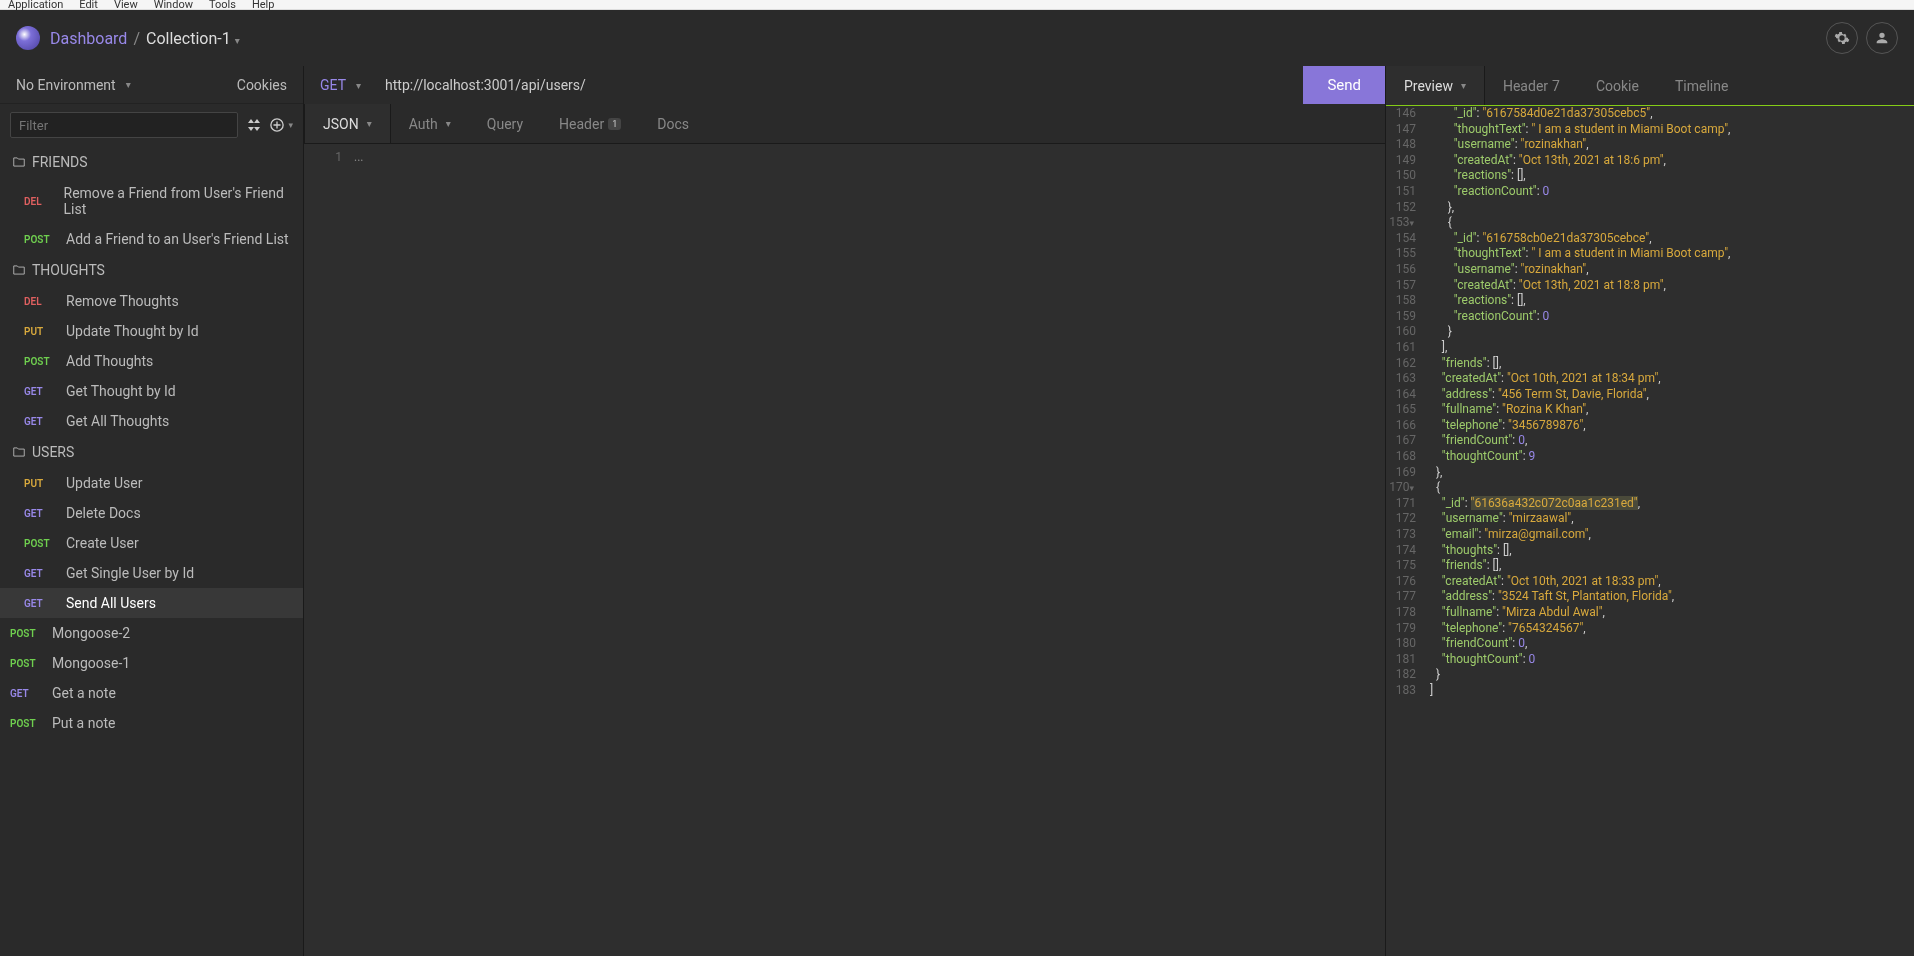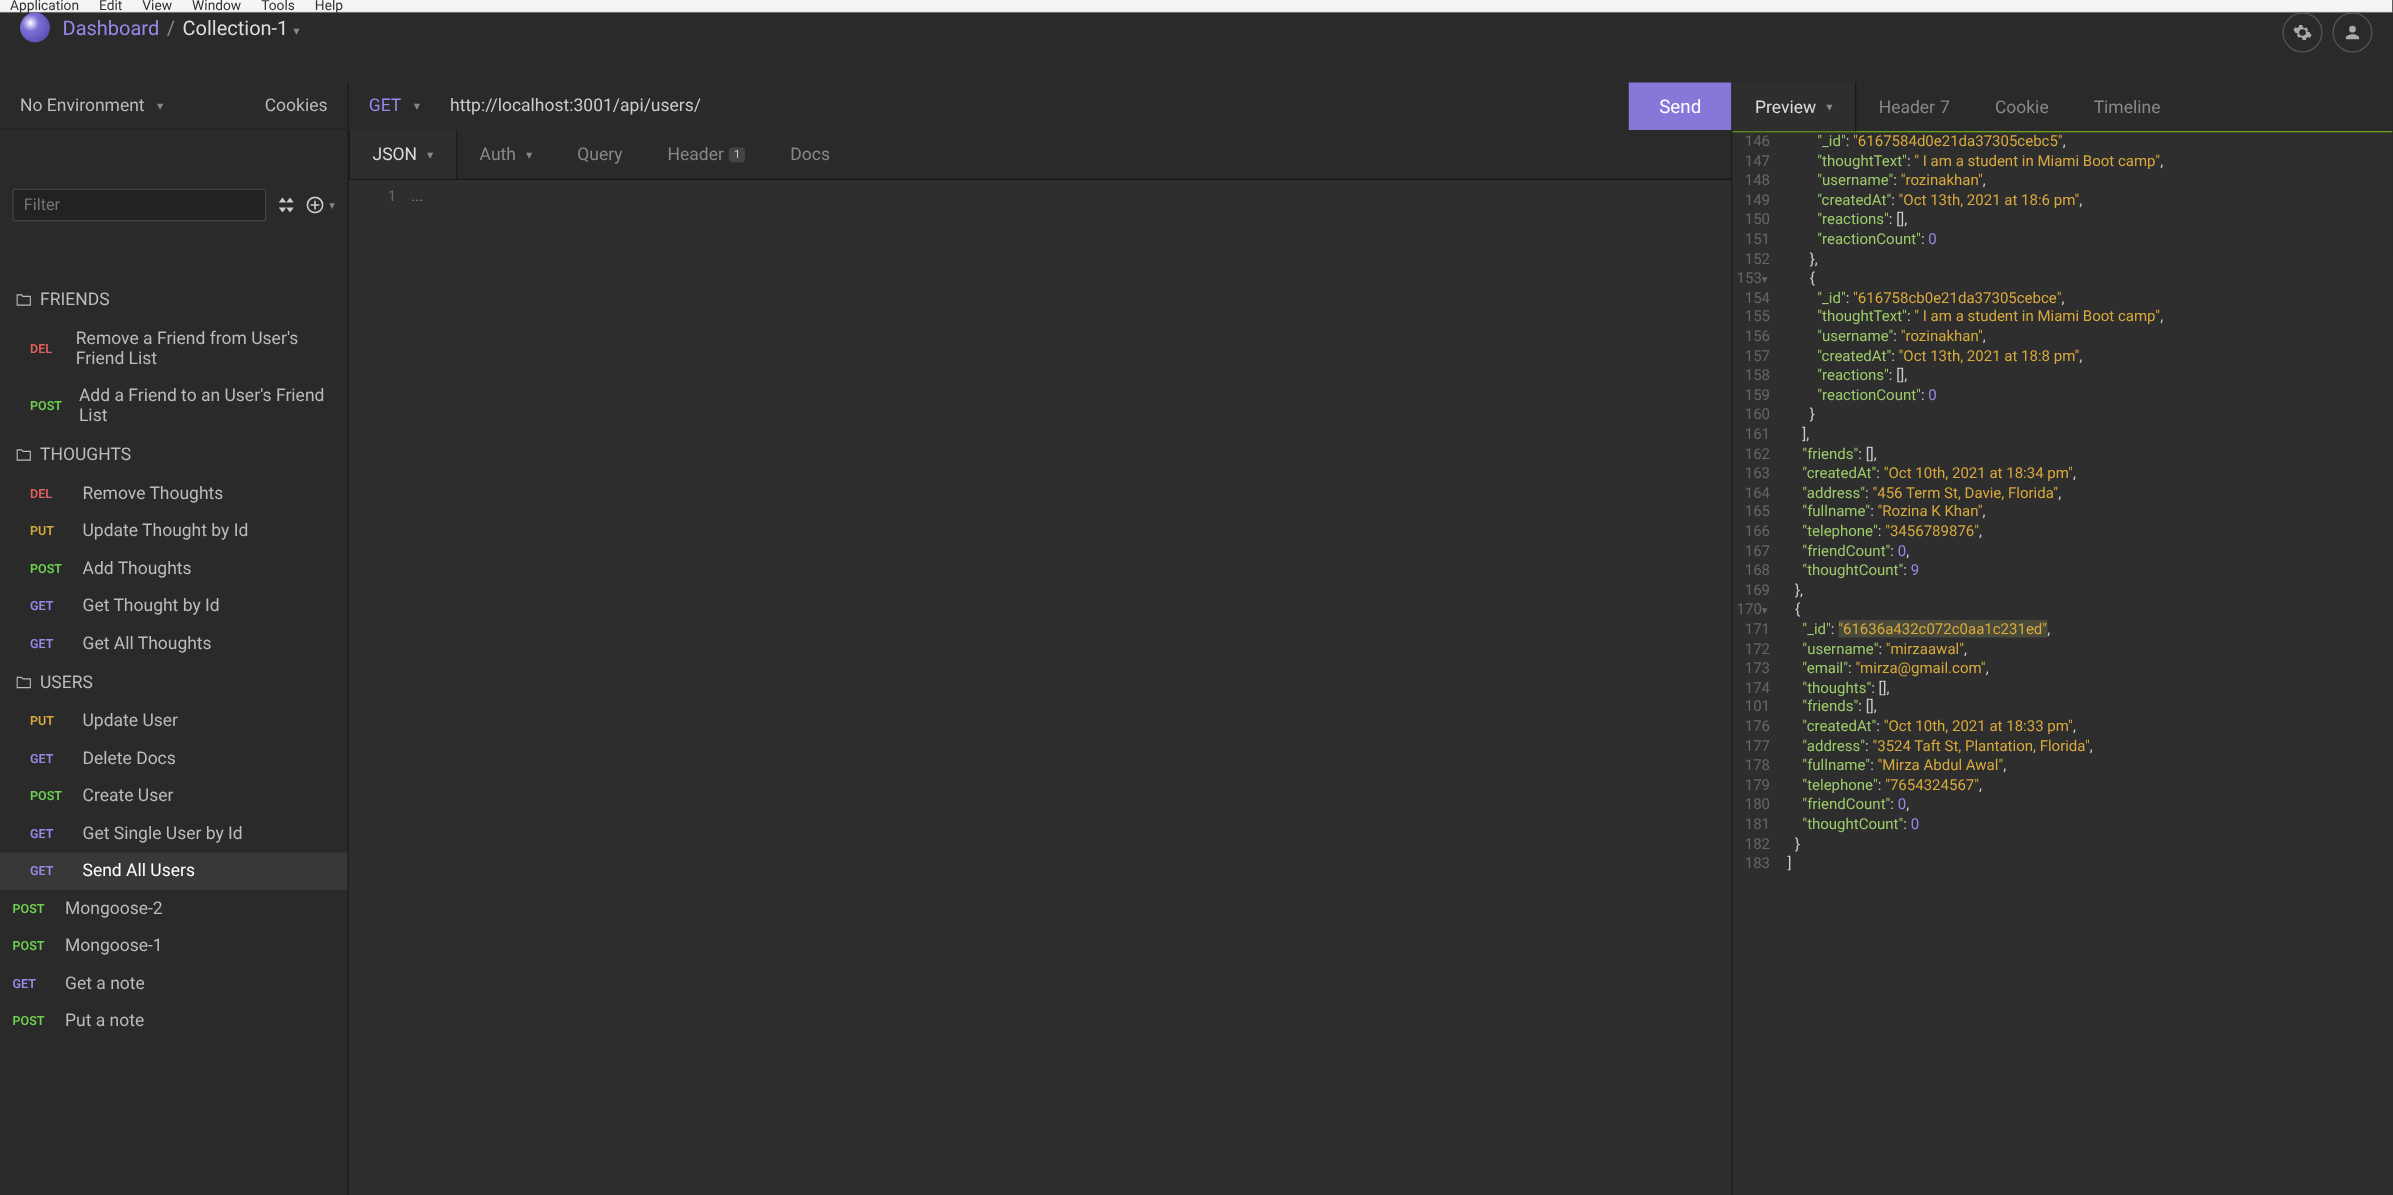--- a/index.html
+++ b/index.html
@@ -1,34 +1,34 @@
 <!DOCTYPE html>
 <html><head>
 <meta charset="utf-8">
 <style>
 * { margin: 0; padding: 0; box-sizing: border-box; font-family: -apple-system, BlinkMacSystemFont, "Segoe UI", Roboto, sans-serif; }
 body { background: #2a2a2a; color: #ccc; font-size: 13px; overflow: hidden; }
 
 .menubar { background: #f5f5f5; color: #333; height: 10px; display: flex; align-items: center; padding: 0 8px; gap: 16px; font-size: 11px; border-bottom: 1px solid #ddd; }
 .menubar span { cursor: pointer; }
 
-.titlebar { background: #2a2a2a; height: 56px; display: flex; align-items: flex-start; padding: 0 16px; justify-content: space-between; }
+.titlebar { background: #2a2a2a; height: 56px; display: flex; align-items: center; padding: 0 16px; justify-content: space-between; }
 .titlebar-left { display: flex; align-items: center; gap: 10px; }
 .app-logo { width: 24px; height: 24px; border-radius: 50%; background: radial-gradient(circle at 35% 35%, #fff 0%, #7c6fd8 30%, #4a3f9e 100%); }
 .breadcrumb { font-size: 16px; display: flex; align-items: center; gap: 6px; }
 .breadcrumb .dashboard { color: #9888e8; }
 .breadcrumb .sep { color: #888; }
 .breadcrumb .collection { color: #ddd; }
 .titlebar-right { display: flex; gap: 8px; }
 .icon-btn { width: 32px; height: 32px; border-radius: 50%; border: 1px solid #555; display: flex; align-items: center; justify-content: center; cursor: pointer; color: #aaa; }
 .icon-btn svg { width: 16px; height: 16px; fill: #aaa; }
 
 .main { display: flex; height: calc(100vh - 66px); }
 
-.sidebar { width: 279px; background: #2a2a2a; border-right: 1px solid #1a1a1a; display: flex; flex-direction: column; gap: 39px; }
+.sidebar { width: 304px; background: #2a2a2a; border-right: 1px solid #1a1a1a; display: flex; flex-direction: column; }
 .sidebar-top { height: 38px; display: flex; align-items: center; padding: 0 16px; justify-content: space-between; border-bottom: 1px solid #222; }
 .env-select { color: #bbb; font-size: 14px; cursor: pointer; display: flex; align-items: center; gap: 6px; }
 .cookies-link { color: #bbb; font-size: 14px; cursor: pointer; }
 .filter-row { height: 42px; display: flex; align-items: center; padding: 0 10px; gap: 10px; }
 .filter-input { flex: 1; background: #222; border: 1px solid #444; color: #888; padding: 5px 8px; border-radius: 2px; font-size: 13px; height: 26px; }
 .sort-icon, .add-icon { color: #ccc; cursor: pointer; font-size: 12px; display: flex; align-items: center; gap: 2px; }
 
 .tree { overflow-y: auto; flex: 1; }
 .folder { padding: 8px 12px; color: #bbb; font-size: 14px; display: flex; align-items: center; gap: 6px; cursor: pointer; }
 .folder svg { width: 14px; height: 14px; fill: #888; }
@@ -281,21 +281,21 @@
         <div class="resp-line"><div class="resp-gutter">165</div><div class="resp-code">      <span class="k">"fullname"</span><span class="p">: </span><span class="s">"Rozina K Khan"</span><span class="p">,</span></div></div>
         <div class="resp-line"><div class="resp-gutter">166</div><div class="resp-code">      <span class="k">"telephone"</span><span class="p">: </span><span class="s">"3456789876"</span><span class="p">,</span></div></div>
         <div class="resp-line"><div class="resp-gutter">167</div><div class="resp-code">      <span class="k">"friendCount"</span><span class="p">: </span><span class="n">0</span><span class="p">,</span></div></div>
         <div class="resp-line"><div class="resp-gutter">168</div><div class="resp-code">      <span class="k">"thoughtCount"</span><span class="p">: </span><span class="n">9</span></div></div>
         <div class="resp-line"><div class="resp-gutter">169</div><div class="resp-code">    <span class="p">},</span></div></div>
         <div class="resp-line"><div class="resp-gutter">170<span class="fold">▾</span></div><div class="resp-code">    <span class="p">{</span></div></div>
         <div class="resp-line"><div class="resp-gutter">171</div><div class="resp-code">      <span class="k">"_id"</span><span class="p">: </span><span class="s hl">"61636a432c072c0aa1c231ed"</span><span class="p">,</span></div></div>
         <div class="resp-line"><div class="resp-gutter">172</div><div class="resp-code">      <span class="k">"username"</span><span class="p">: </span><span class="s">"mirzaawal"</span><span class="p">,</span></div></div>
         <div class="resp-line"><div class="resp-gutter">173</div><div class="resp-code">      <span class="k">"email"</span><span class="p">: </span><span class="s">"mirza@gmail.com"</span><span class="p">,</span></div></div>
         <div class="resp-line"><div class="resp-gutter">174</div><div class="resp-code">      <span class="k">"thoughts"</span><span class="p">: [],</span></div></div>
-        <div class="resp-line"><div class="resp-gutter">101</div><div class="resp-code">      <span class="k">"friends"</span><span class="p">: [],</span></div></div>
+        <div class="resp-line"><div class="resp-gutter">175</div><div class="resp-code">      <span class="k">"friends"</span><span class="p">: [],</span></div></div>
         <div class="resp-line"><div class="resp-gutter">176</div><div class="resp-code">      <span class="k">"createdAt"</span><span class="p">: </span><span class="s">"Oct 10th, 2021 at 18:33 pm"</span><span class="p">,</span></div></div>
         <div class="resp-line"><div class="resp-gutter">177</div><div class="resp-code">      <span class="k">"address"</span><span class="p">: </span><span class="s">"3524 Taft St, Plantation, Florida"</span><span class="p">,</span></div></div>
         <div class="resp-line"><div class="resp-gutter">178</div><div class="resp-code">      <span class="k">"fullname"</span><span class="p">: </span><span class="s">"Mirza Abdul Awal"</span><span class="p">,</span></div></div>
         <div class="resp-line"><div class="resp-gutter">179</div><div class="resp-code">      <span class="k">"telephone"</span><span class="p">: </span><span class="s">"7654324567"</span><span class="p">,</span></div></div>
         <div class="resp-line"><div class="resp-gutter">180</div><div class="resp-code">      <span class="k">"friendCount"</span><span class="p">: </span><span class="n">0</span><span class="p">,</span></div></div>
         <div class="resp-line"><div class="resp-gutter">181</div><div class="resp-code">      <span class="k">"thoughtCount"</span><span class="p">: </span><span class="n">0</span></div></div>
         <div class="resp-line"><div class="resp-gutter">182</div><div class="resp-code">    <span class="p">}</span></div></div>
         <div class="resp-line"><div class="resp-gutter">183</div><div class="resp-code">  <span class="p">]</span></div></div>
       </div>
   </div>

